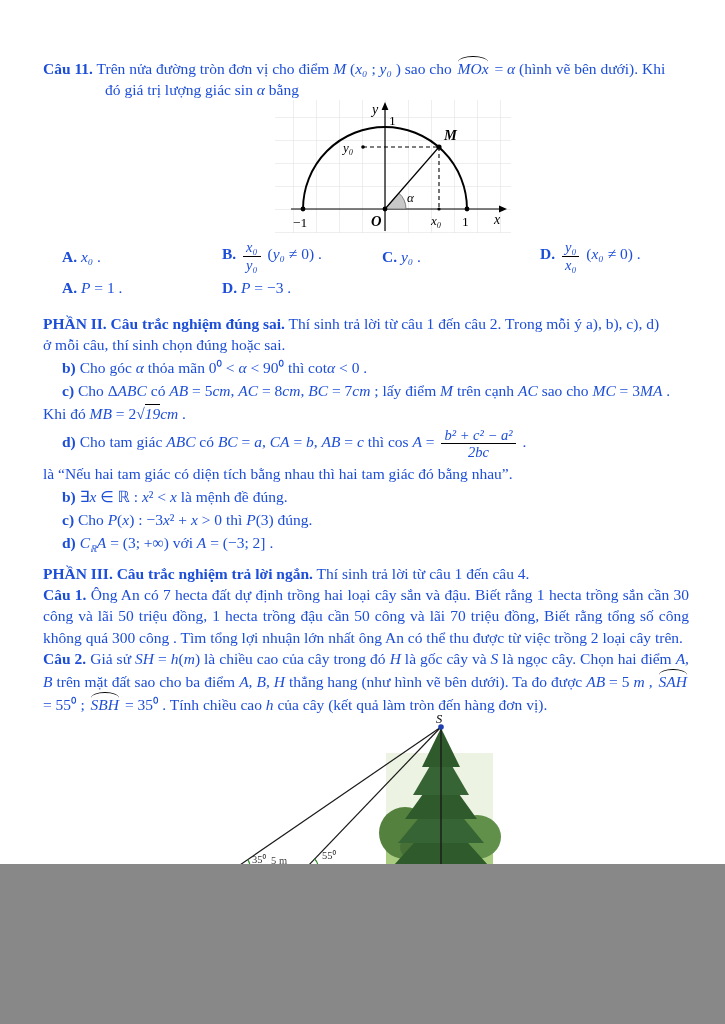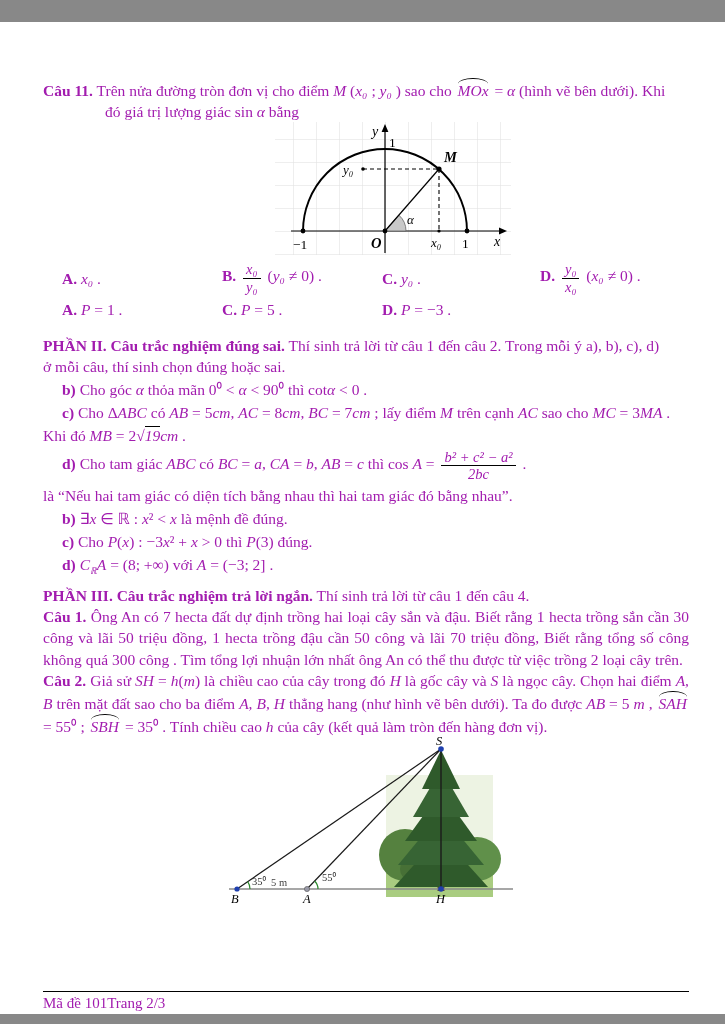--- a/index.html
+++ b/index.html
@@ -1,17 +1,17 @@
 <!DOCTYPE html>
 <html><head>
 <meta charset="utf-8">
 <style>
   html,body{margin:0;padding:0;background:#888;}
-  .page{position:relative;width:725px;height:992px;background:#ffffff;overflow:hidden;
-        font-family:"Liberation Serif", serif;font-size:15.5px;color:#a21caf;margin-top:22px;}
+  .page{position:relative;width:725px;height:864px;background:#ffffff;overflow:hidden;
+        font-family:"Liberation Serif", serif;font-size:15.5px;color:#1d4ed8;}
   .content{position:absolute;left:43px;top:56px;width:646px;}
   p{margin:0;line-height:21px;}
   .s-n{font-style:normal;}
   .s-b{font-weight:bold;}
   .s-i{font-style:italic;}
   .ind19{padding-left:19px;}
   .ind62{padding-left:62px;}
   .jt{text-align:justify;}
   .lh26{line-height:21px;}
   .mtA{margin-top:15px;}
@@ -100,39 +100,38 @@
           </span><span class="s-n"> (</span><span class="s-i">y₀</span><span class="s-n"> ≠ 0) .</span></div>
       <div><span class="s-b">C.  </span><span class="s-i">y₀</span><span class="s-n"> .</span></div>
       <div><span class="s-b">D.  </span><span class="frac">
             <span class="num">y₀</span>
             <span class="den">x₀</span>
           </span><span class="s-n"> (</span><span class="s-i">x₀</span><span class="s-n"> ≠ 0) .</span></div>
     </div>
 
     <div class="answers">
       <div><span class="s-b">A.  </span><span class="s-i">P</span><span class="s-n"> = 1 .</span></div>
-      <div><span class="s-b">C.  </span><span class="s-i">P</span><span class="s-n"> = 5 .</span></div>
       <div><span class="s-b">D.  </span><span class="s-i">P</span><span class="s-n"> = −3 .</span></div>
     </div>
 
     <p class="mtA"><span class="s-b">PHẦN II. Câu trắc nghiệm đúng sai.</span><span class="s-n"> Thí sinh trả lời từ câu 1 đến câu 2. Trong mỗi ý a), b), c), d)</span></p>
     <p><span class="s-n">ở mỗi câu, thí sinh chọn đúng hoặc sai.</span></p>
 
     <p class="ind19 mtB"><span class="s-b">b)</span><span class="s-n"> Cho góc </span><span class="s-i">α</span><span class="s-n"> thỏa mãn  0⁰ &lt; </span><span class="s-i">α</span><span class="s-n"> &lt; 90⁰  thì  cot</span><span class="s-i">α</span><span class="s-n"> &lt; 0 .</span></p>
     <p class="ind19 mtB"><span class="s-b">c)</span><span class="s-n"> Cho  Δ</span><span class="s-i">ABC</span><span class="s-n">  có  </span><span class="s-i">AB</span><span class="s-n"> = 5</span><span class="s-i">cm</span><span class="s-n">, </span><span class="s-i">AC</span><span class="s-n"> = 8</span><span class="s-i">cm</span><span class="s-n">, </span><span class="s-i">BC</span><span class="s-n"> = 7</span><span class="s-i">cm</span><span class="s-n"> ; lấy điểm  </span><span class="s-i">M</span><span class="s-n">  trên cạnh  </span><span class="s-i">AC</span><span class="s-n">  sao cho  </span><span class="s-i">MC</span><span class="s-n"> = 3</span><span class="s-i">MA</span><span class="s-n"> .</span></p>
     <p class="mtB"><span class="s-n">Khi đó  </span><span class="s-i">MB</span><span class="s-n"> = 2</span><span><span class="sqrt-sign">√</span><span class="sqrt-rad">19</span></span><span class="s-i">cm</span><span class="s-n"> .</span></p>
     <p class="ind19" style="margin:3px 0;"><span class="s-b">d)</span><span class="s-n"> Cho tam giác  </span><span class="s-i">ABC</span><span class="s-n">  có  </span><span class="s-i">BC</span><span class="s-n"> = </span><span class="s-i">a</span><span class="s-n">, </span><span class="s-i">CA</span><span class="s-n"> = </span><span class="s-i">b</span><span class="s-n">, </span><span class="s-i">AB</span><span class="s-n"> = </span><span class="s-i">c</span><span class="s-n">  thì  cos </span><span class="s-i">A</span><span class="s-n"> = </span><span class="frac">
           <span class="num">b² + c² − a²</span>
           <span class="den">2bc</span>
         </span><span class="s-n"> .</span></p>
 
     <p><span class="s-n">là “Nếu hai tam giác  có diện tích bằng nhau thì hai tam giác đó bằng nhau”.</span></p>
     <p class="ind19 mtB"><span class="s-b">b)</span><span class="s-n"> ∃</span><span class="s-i">x</span><span class="s-n"> ∈ ℝ : </span><span class="s-i">x</span><span class="s-n">² &lt; </span><span class="s-i">x</span><span class="s-n"> là mệnh đề đúng.</span></p>
     <p class="ind19 mtB"><span class="s-b">c)</span><span class="s-n"> Cho  </span><span class="s-i">P</span><span class="s-n">(</span><span class="s-i">x</span><span class="s-n">) : −3</span><span class="s-i">x</span><span class="s-n">² + </span><span class="s-i">x</span><span class="s-n"> &gt; 0  thì </span><span class="s-i">P</span><span class="s-n">(3)  đúng.</span></p>
-    <p class="ind19 mtB"><span class="s-b">d)</span><span class="s-n"> </span><span class="s-i">C</span><sub>ℝ</sub><span class="s-i">A</span><span class="s-n"> = (8; +∞)  với  </span><span class="s-i">A</span><span class="s-n"> = (−3; 2] .</span></p>
+    <p class="ind19 mtB"><span class="s-b">d)</span><span class="s-n"> </span><span class="s-i">C</span><sub>ℝ</sub><span class="s-i">A</span><span class="s-n"> = (3; +∞)  với  </span><span class="s-i">A</span><span class="s-n"> = (−3; 2] .</span></p>
 
     <p class="mtB"><span class="s-b">PHẦN III. Câu trắc nghiệm trả lời ngắn.</span><span class="s-n"> Thí sinh trả lời từ câu 1 đến câu 4.</span></p>
     <p class="jt" style="line-height:21.6px;"><span class="s-b">Câu 1.</span><span class="s-n"> Ông An có 7 hecta đất dự định trồng hai loại cây sắn và đậu. Biết rằng 1 hecta trồng sắn cần 30 công và lãi 50 triệu đồng, 1 hecta trồng đậu cần 50 công và lãi 70 triệu đồng, Biết rằng tổng số công không  quá 300 công . Tìm tổng lợi nhuận lớn nhất ông An có thể thu được từ việc trồng 2 loại cây trên.</span></p>
     <p class="jt lh26"><span class="s-b">Câu 2.</span><span class="s-n"> Giả sử  </span><span class="s-i">SH</span><span class="s-n"> = </span><span class="s-i">h</span><span class="s-n">(</span><span class="s-i">m</span><span class="s-n">)  là chiều cao của cây trong đó  </span><span class="s-i">H</span><span class="s-n">  là gốc cây và  </span><span class="s-i">S</span><span class="s-n">  là ngọc cây. Chọn hai điểm  </span><span class="s-i">A, B</span><span class="s-n">  trên mặt đất sao cho ba điểm  </span><span class="s-i">A, B, H</span><span class="s-n">  thẳng hang (như hình vẽ bên dưới). Ta đo được  </span><span class="s-i">AB</span><span class="s-n"> = 5 </span><span class="s-i">m</span><span class="s-n"> ,  </span><span class="arc">SAH</span><span class="s-n"> = 55⁰ ;  </span><span class="arc">SBH</span><span class="s-n"> = 35⁰ . Tính chiều cao  </span><span class="s-i">h</span><span class="s-n">  của cây (kết quả làm tròn đến hàng đơn vị).</span></p>
 
     <figure class="fig-tree" style="margin-block:0;margin-inline-end:0;">
       <svg width="292" height="178" viewBox="0 0 292 178">
 
         <rect x="161" y="38" width="107" height="122" fill="#edf3e3"></rect>
         <rect x="161" y="136" width="107" height="24" fill="#a9cc80"></rect>

